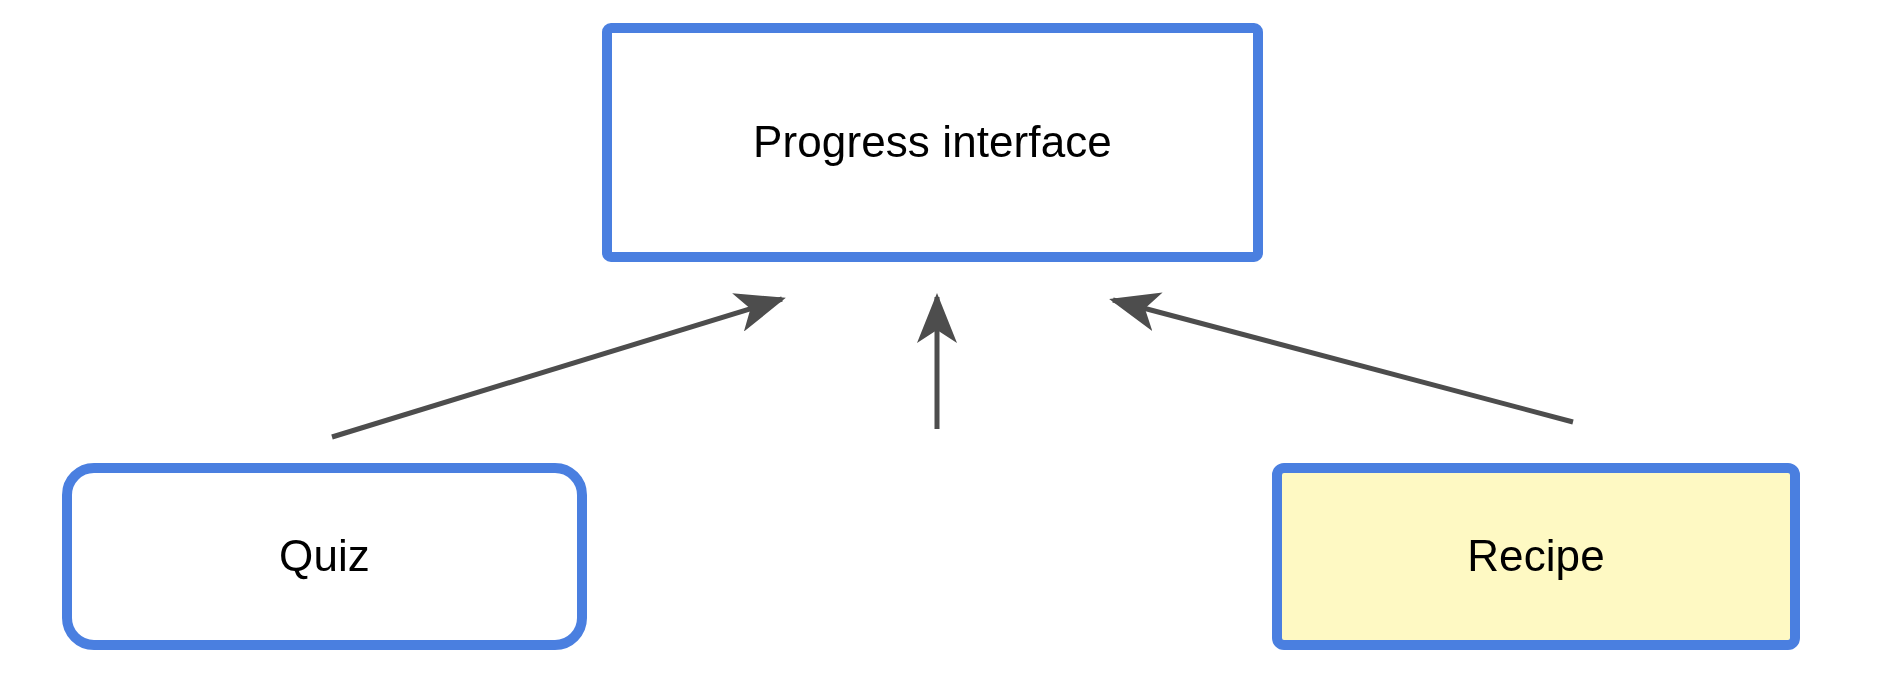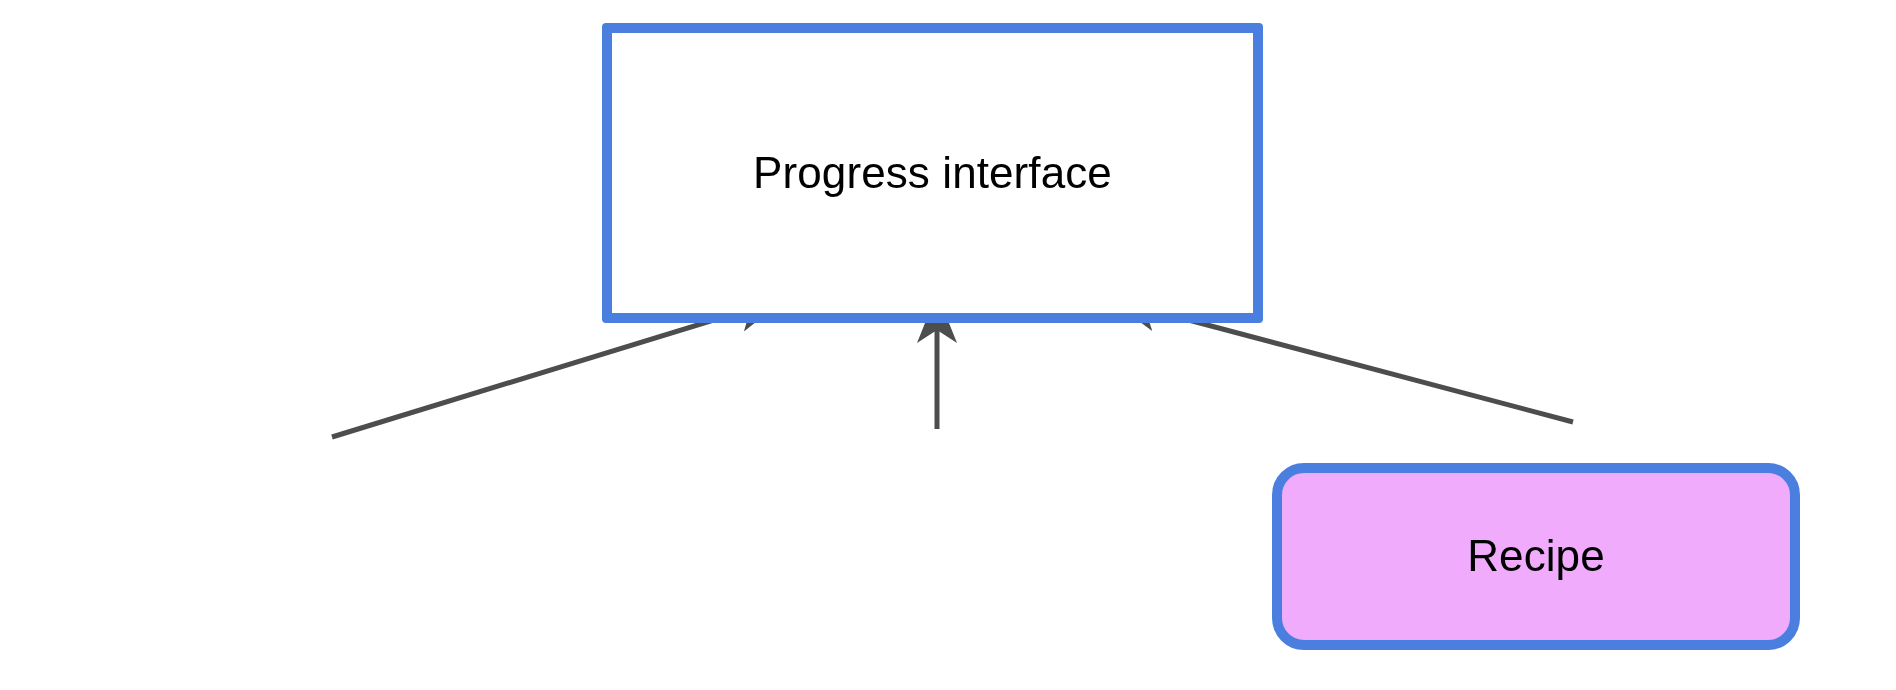--- a/index.html
+++ b/index.html
@@ -92,23 +92,26 @@
 
     <g>
       <line id="edge-survey" x1="937" y1="429" x2="937" y2="297" stroke="#4d4d4d" stroke-width="5" stroke-linecap="butt" marker-end="url(#arrowhead)"></line>
     </g>
 
     <g>
       <line id="edge-recipe" x1="1573" y1="422" x2="1113" y2="300" stroke="#4d4d4d" stroke-width="5" stroke-linecap="butt" marker-end="url(#arrowhead)"></line>
     </g>
   </svg>
 
-  <div class="node" id="node-progress-interface" style="left: 602px; top: 23px; width: 661px; height: 300px; border-color: rgb(74, 127, 224); border-width: 10px; border-radius: 4px; background: rgb(255, 255, 255);">
+  <div class="node" id="node-progress-interface" style="left: 602px; top: 23px; width: 661px; height: 239px; border-color: rgb(74, 127, 224); border-width: 10px; border-radius: 9px; background: rgb(255, 255, 255);">
     <span class="node-label" style="color: rgb(0, 0, 0);">Progress interface</span>
   </div>
 
+  <div class="node" id="node-quiz" style="left: 62px; top: 463px; width: 525px; height: 187px; border-color: rgb(74, 127, 224); border-width: 10px; border-radius: 32px; background: rgb(255, 255, 255);">
+    <span class="node-label" style="color: rgb(0, 0, 0);">Quiz</span>
+  </div>
 
 
-  <div class="node" id="node-recipe" style="left: 1272px; top: 463px; width: 528px; height: 187px; border-color: rgb(74, 127, 224); border-width: 10px; border-radius: 32px; background: #f0abfc;">
+  <div class="node" id="node-recipe" style="left: 1272px; top: 463px; width: 528px; height: 187px; border-color: rgb(74, 127, 224); border-width: 10px; border-radius: 12px; background: #fef9c3;">
     <span class="node-label" style="color: rgb(0, 0, 0);">Recipe</span>
   </div>
 
 </div>
 
 </body></html>

